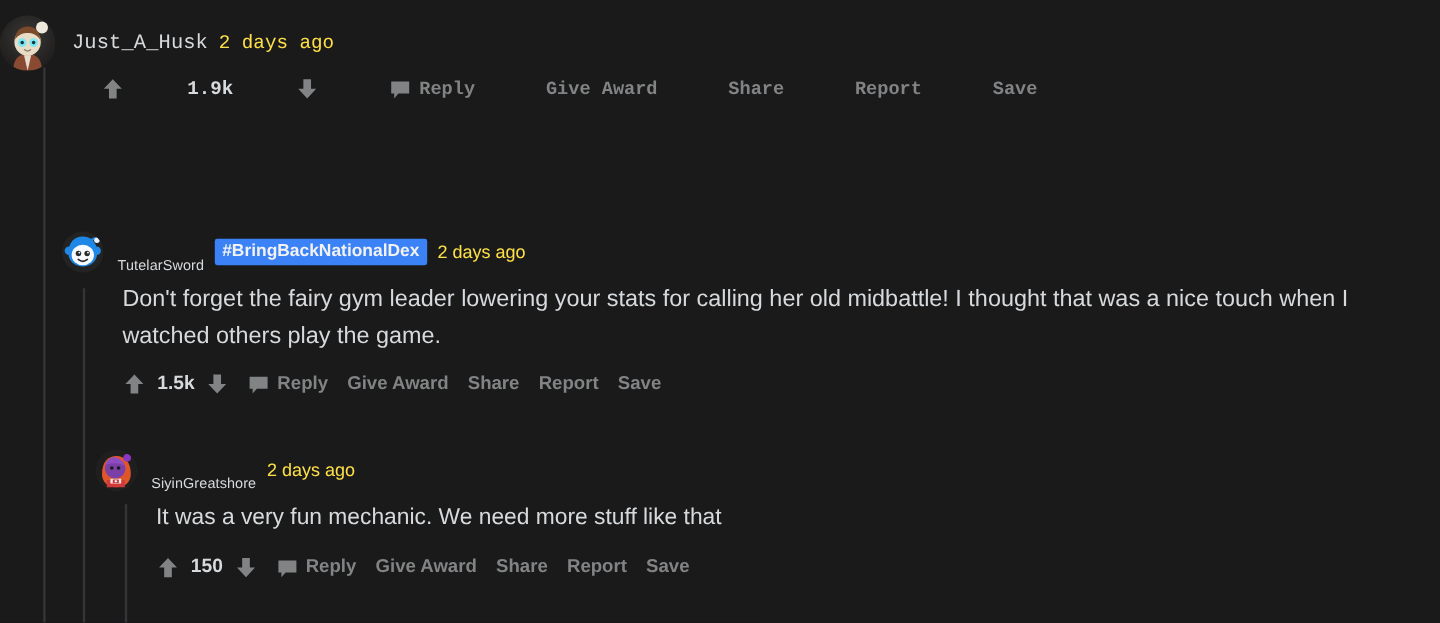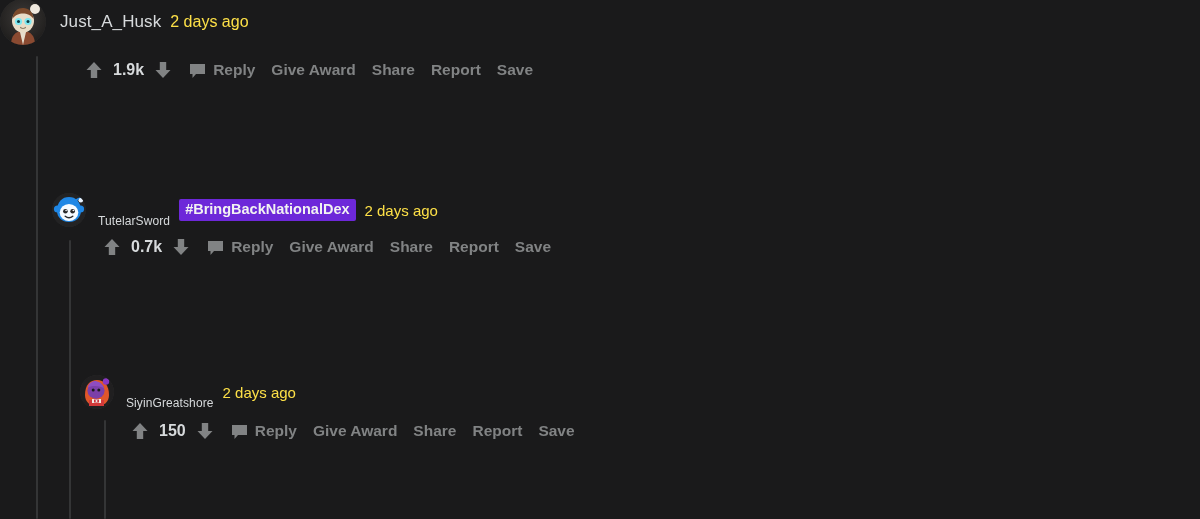--- a/index.html
+++ b/index.html
@@ -54,21 +54,21 @@
   .uname {
     font-size: 17px;
     font-weight: 400;
     color: #d7dadc;
     letter-spacing: .1px;
     white-space: nowrap;
   }
   .uname.small { font-size: 12px; margin-top: 22px; }
   .flair {
     display: inline-block;
-    background: #6d28d9;
+    background: #3b82f6;
     color: #f2f2f2;
     font-size: 14.5px;
     font-weight: 700;
     padding: 2px 6px 3px;
     border-radius: 2px;
     margin-left: 9px;
     white-space: nowrap;
     line-height: 1.15;
   }
   .ts {
@@ -119,21 +119,21 @@
 </style>
 </head>
 <body>
 
 <div class="thread-root">
 
   <div class="threadline l0" style="top:56px;height:463px;"></div>
   <div class="threadline l1" style="top:240px;height:279px;"></div>
   <div class="threadline l2" style="top:420px;height:99px;"></div>
 
-  <div class="comment" style="left:0px; top:8px; width:1190px;">
+  <div class="comment" style="left:0px; top:22px; width:1190px;font-family:Liberation Mono, monospace;">
 
     <div class="comment-head">
       <div class="avatar" style="width:46px;height:46px;margin-right:14px;">
         <svg width="46" height="46" viewBox="0 0 46 46">
           <defs>
             <radialGradient id="g1" cx="50%" cy="40%" r="65%">
               <stop offset="0%" stop-color="#3d3a38"></stop>
               <stop offset="100%" stop-color="#1c1b1a"></stop>
             </radialGradient>
           </defs>
@@ -155,21 +155,21 @@
           <circle cx="28" cy="22.5" r="1.5" fill="#0e3c44"></circle>
 
           <path d="M20.5 28.5 Q23 30.5 25.5 28.5" stroke="#8e7f68" stroke-width="1.2" fill="none" stroke-linecap="round"></path>
         </svg>
       </div>
       <span class="uname">Just_A_Husk</span>
       <span class="ts">2 days ago</span>
     </div>
 
 
-    <div class="actions" style="margin-left:84px; margin-top:24px;">
+    <div class="actions" style="margin-left:84px; margin-top:14px;gap:43px;">
       <div class="act vote-up" style="margin-right:0;">
         <svg class="arrow" width="20" height="20" viewBox="0 0 20 20">
           <path d="M10 2 L17.5 10 L13.2 10 L13.2 18 L6.8 18 L6.8 10 L2.5 10 Z" fill="#818384"></path>
         </svg>
       </div>
       <span class="votecount">1.9k</span>
       <div class="act vote-down">
         <svg class="arrow" width="20" height="20" viewBox="0 0 20 20">
           <path d="M10 18 L2.5 10 L6.8 10 L6.8 2 L13.2 2 L13.2 10 L17.5 10 Z" fill="#818384"></path>
         </svg>
@@ -218,28 +218,29 @@
           <circle cx="21.3" cy="17.5" r=".8" fill="#ffffff"></circle>
 
           <path d="M13.2 23.2 Q17 26.4 20.8 23.2" stroke="#2b2b2c" stroke-width="1.4" fill="none" stroke-linecap="round"></path>
         </svg>
       </div>
       <span class="uname small">TutelarSword</span>
       <span class="flair">#BringBackNationalDex</span>
       <span class="ts small">2 days ago</span>
     </div>
 
+    <div class="body b2" style="margin-left:50px; margin-top:11px; width:1090px;">Don't forget the fairy gym leader lowering your stats for calling her old midbattle! I thought that was a nice touch when I watched others play the game.</div>
 
     <div class="actions" style="margin-left:50px; margin-top:14px;">
       <div class="act vote-up" style="margin-right:0;">
         <svg class="arrow" width="20" height="20" viewBox="0 0 20 20">
           <path d="M10 2 L17.5 10 L13.2 10 L13.2 18 L6.8 18 L6.8 10 L2.5 10 Z" fill="#818384"></path>
         </svg>
       </div>
-      <span class="votecount">0.7k</span>
+      <span class="votecount">1.5k</span>
       <div class="act vote-down">
         <svg class="arrow" width="20" height="20" viewBox="0 0 20 20">
           <path d="M10 18 L2.5 10 L6.8 10 L6.8 2 L13.2 2 L13.2 10 L17.5 10 Z" fill="#818384"></path>
         </svg>
       </div>
       <div class="act">
         <svg class="bubble" width="17" height="17" viewBox="0 0 17 17">
           <path d="M1 2 H16 V12 H7 L3.5 16 V12 H1 Z" fill="#818384"></path>
         </svg>
         <span>Reply</span>
@@ -279,20 +280,21 @@
           <path d="M9 25 H24 V31 H9 Z" fill="#d23a3a"></path>
           <path d="M12 24 H21 V28 H12 Z" fill="#f0e9e2"></path>
           <path d="M14 24.5 H19 V27.5 H14 Z" fill="#c9303a"></path>
           <circle cx="16.5" cy="26" r="1" fill="#f5f2ee"></circle>
         </svg>
       </div>
       <span class="uname small">SiyinGreatshore</span>
       <span class="ts small">2 days ago</span>
     </div>
 
+    <div class="body b3" style="margin-left:50px; margin-top:12px; width:1050px;">It was a very fun mechanic. We need more stuff like that</div>
 
     <div class="actions" style="margin-left:50px; margin-top:16px;">
       <div class="act vote-up" style="margin-right:0;">
         <svg class="arrow" width="20" height="20" viewBox="0 0 20 20">
           <path d="M10 2 L17.5 10 L13.2 10 L13.2 18 L6.8 18 L6.8 10 L2.5 10 Z" fill="#818384"></path>
         </svg>
       </div>
       <span class="votecount">150</span>
       <div class="act vote-down">
         <svg class="arrow" width="20" height="20" viewBox="0 0 20 20">

